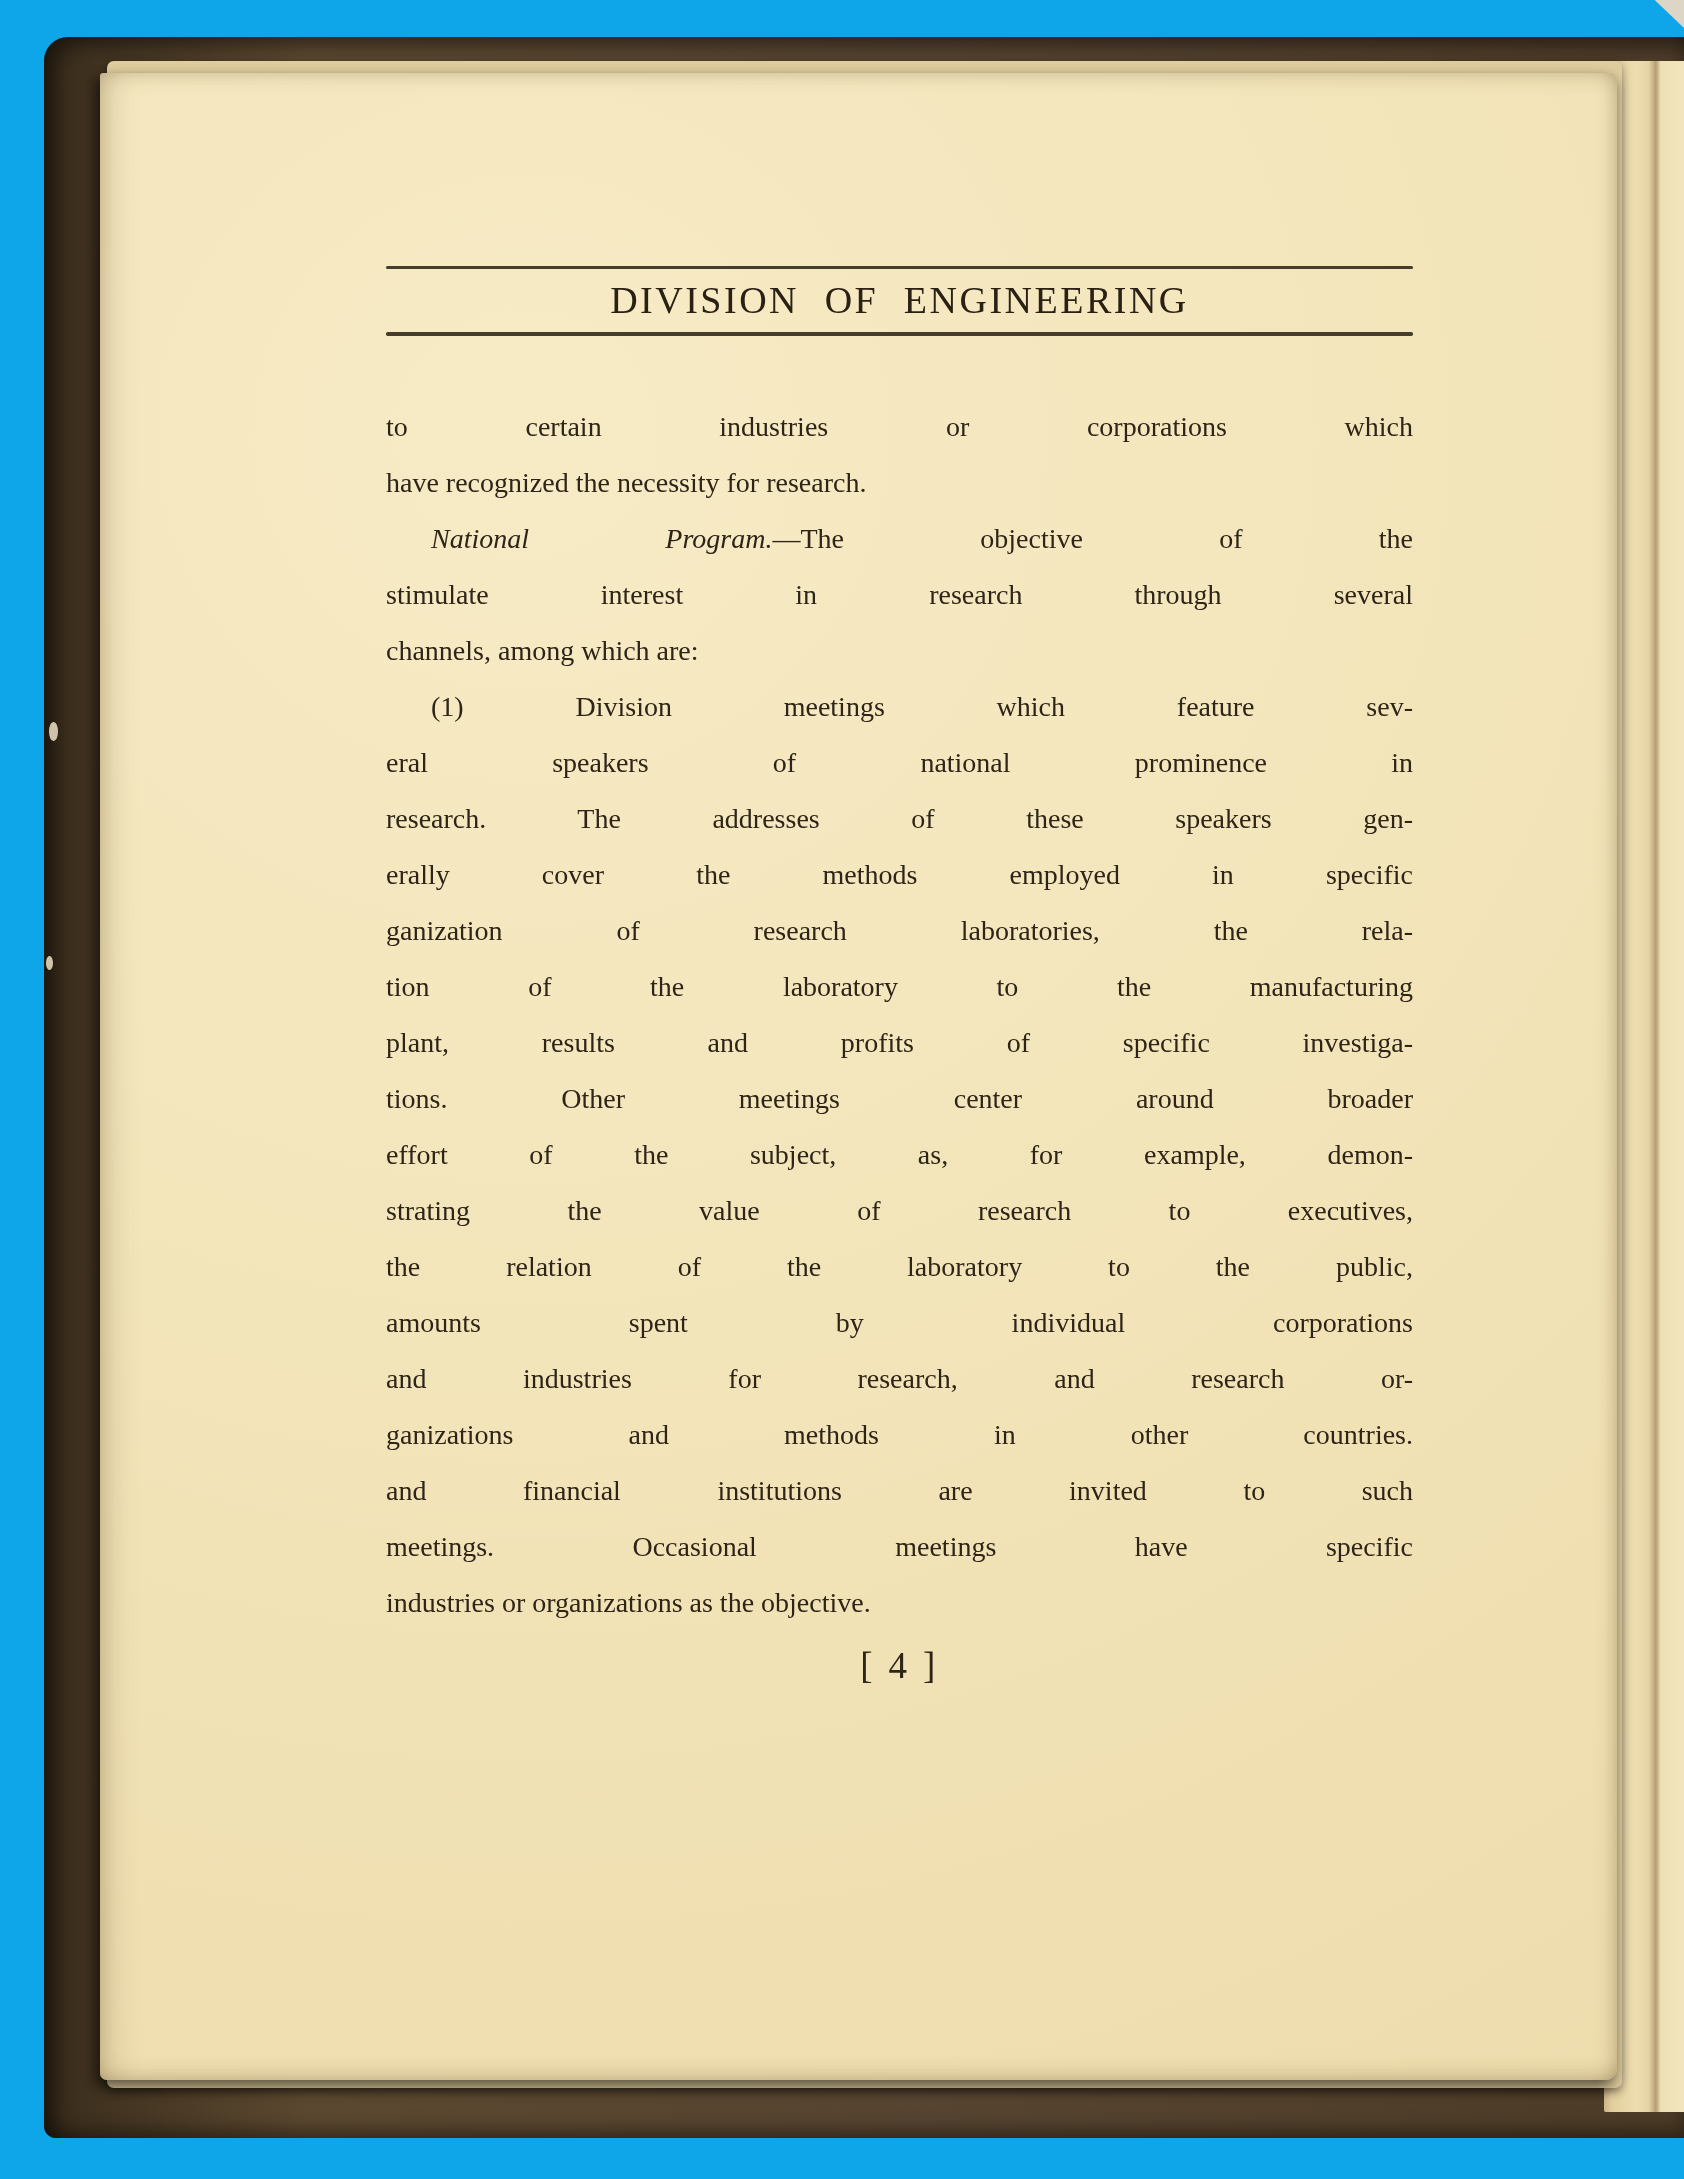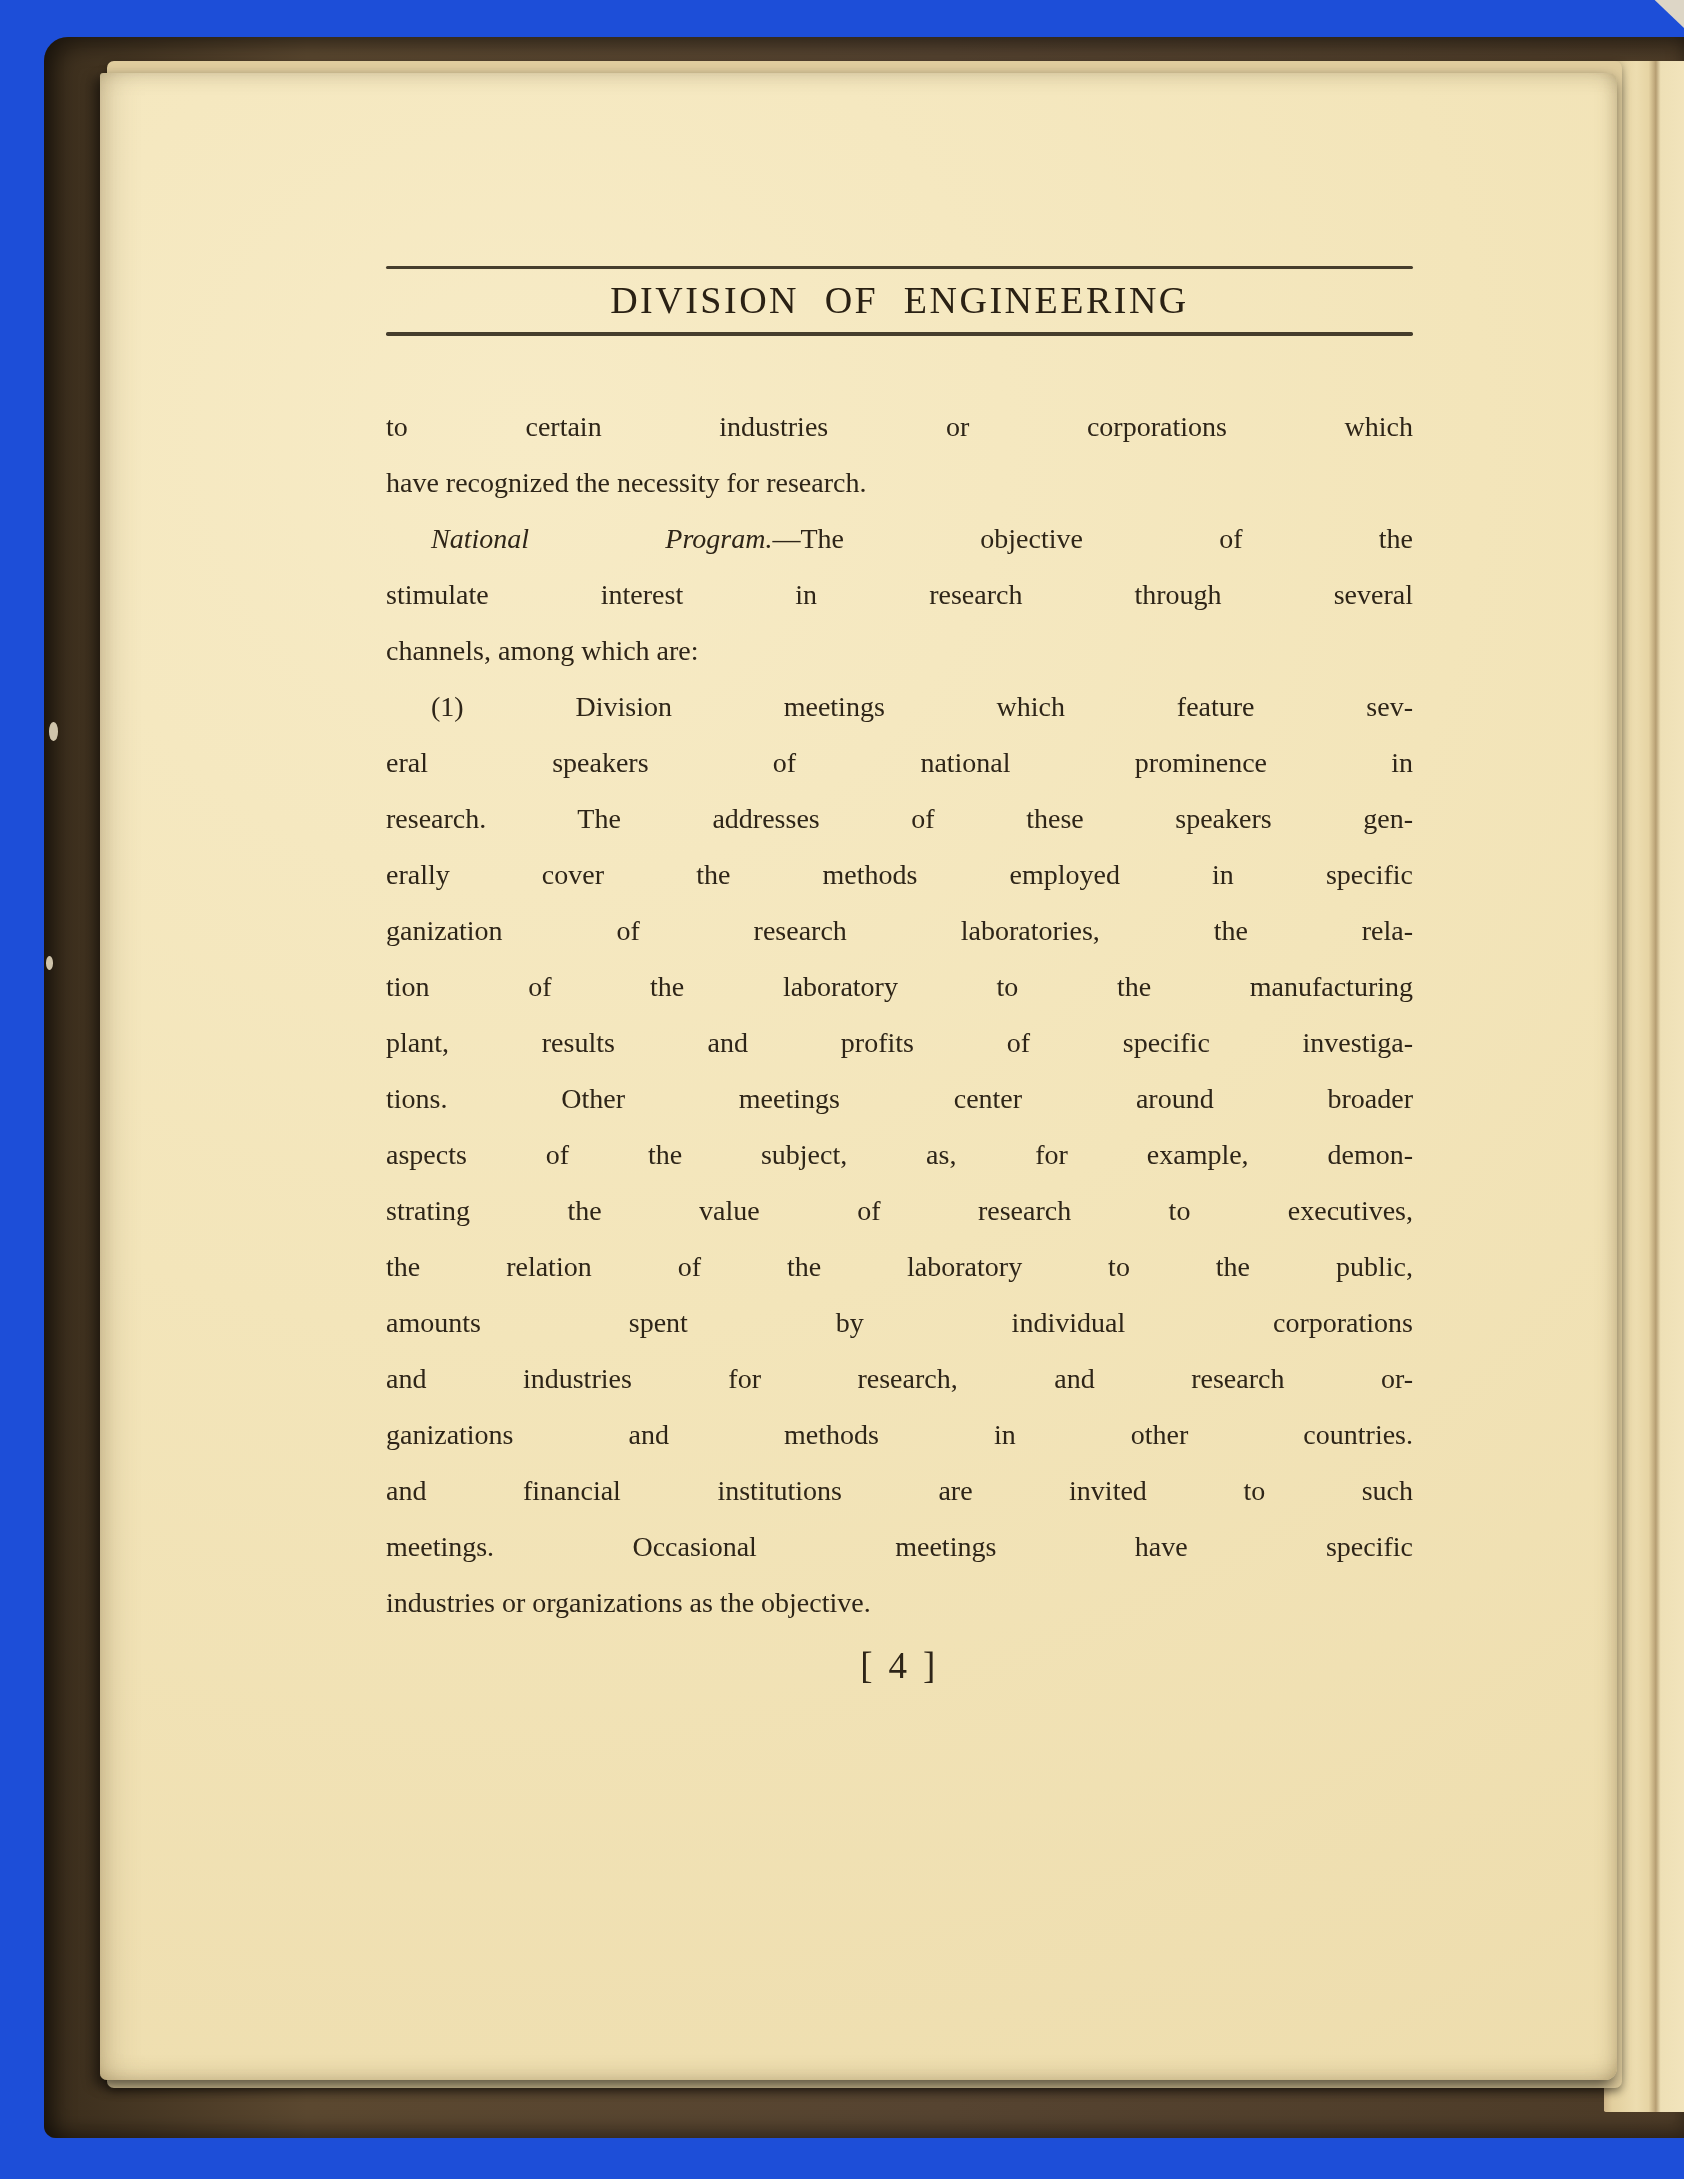--- a/index.html
+++ b/index.html
@@ -4,21 +4,21 @@
 <style>
   html, body {
     margin: 0;
     padding: 0;
     background: #0b0906;
   }
   .scan {
     position: relative;
     width: 1685px;
     height: 2180px;
-    background: #1d4ed8;
+    background: #0ea5e9;
     overflow: hidden;
     font-family: "Liberation Serif", "DejaVu Serif", serif;
   }
   
   .corner-light {
     position: absolute;
     top: 0; right: 0;
     width: 37px; height: 29px;
     background: #ddd6c6;
     clip-path: polygon(18% 0, 100% 0, 100% 100%);
@@ -144,21 +144,21 @@
           </div>
           <div class="paragraph">
             <div class="line indent">(1) Division meetings which feature sev-</div>
             <div class="line">eral speakers of national prominence in</div>
             <div class="line">research. The addresses of these speakers gen-</div>
             <div class="line">erally cover the methods employed in specific</div>
             <div class="line">ganization of research laboratories, the rela-</div>
             <div class="line">tion of the laboratory to the manufacturing</div>
             <div class="line">plant, results and profits of specific investiga-</div>
             <div class="line">tions. Other meetings center around broader</div>
-            <div class="line">aspects of the subject, as, for example, demon-</div>
+            <div class="line">effort of the subject, as, for example, demon-</div>
             <div class="line">strating the value of research to executives,</div>
             <div class="line">the relation of the laboratory to the public,</div>
             <div class="line">amounts spent by individual corporations</div>
             <div class="line">and industries for research, and research or-</div>
             <div class="line">ganizations and methods in other countries.</div>
             <div class="line">and financial institutions are invited to such</div>
             <div class="line">meetings. Occasional meetings have specific</div>
             <div class="line last">industries or organizations as the objective.</div>
           </div>
         </div>

